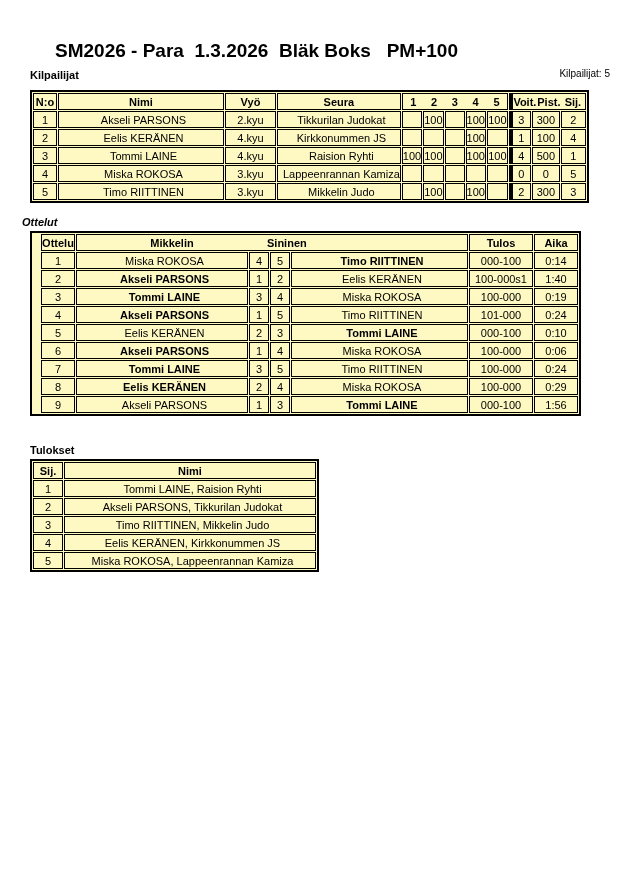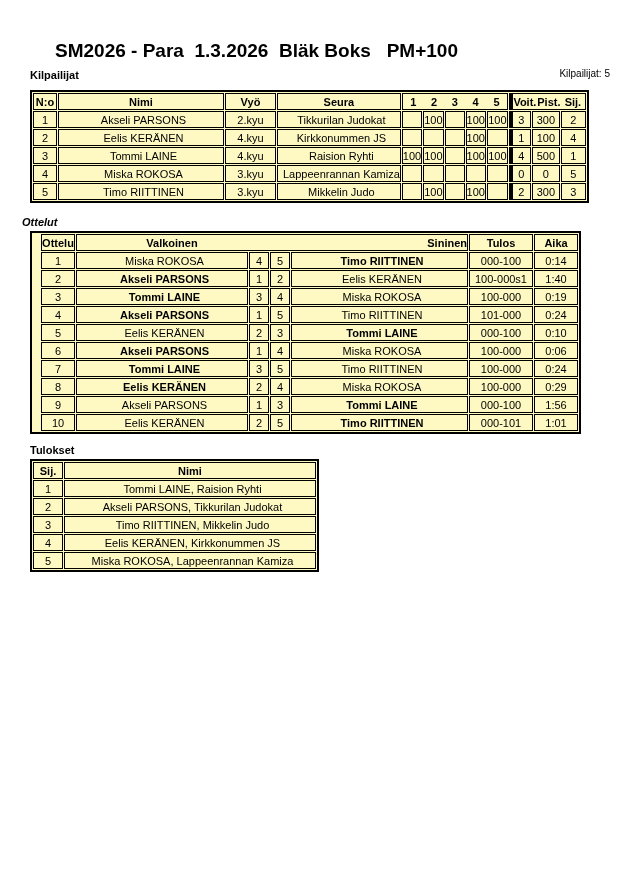--- a/index.html
+++ b/index.html
@@ -34,21 +34,21 @@
     white-space:nowrap;text-align:center;vertical-align:middle;
   }
   th{font-weight:bold;}
   td.l{text-align:center;padding-left:5px;}
   .thick{border-left:4px solid #000000;}
   .bold{font-weight:bold;}
   .spread{display:flex;width:100%;}
   .spread span{flex:1;text-align:center;}
   .wbflex{display:flex;width:100%;}
   .wbflex .wpart{width:190px;text-align:center;}
-  .wbflex .bpart{flex:1;text-align:right;}
+  .wbflex .bpart{flex:1;text-align:left;}
 </style>
 </head>
 <body>
 
 <div class="page-title">SM2026 - Para  1.3.2026  Bläk Boks   PM+100</div>
 <div class="count-label">Kilpailijat: 5</div>
 
 <div class="section-heading" id="kilpailijat-heading">Kilpailijat</div>
 <table id="competitors-table">
   <colgroup>
@@ -172,21 +172,21 @@
       <col style="width:20px">
     <col style="width:177px">
       <col style="width:64px">
       <col style="width:44px">
   </colgroup>
   <thead>
       <tr>
         <th>Ottelu</th>
         <th colspan="4">
           <div class="wbflex">
-            <span class="wpart">Valkoinen</span>
+            <span class="wpart">Mikkelin</span>
             <span class="bpart">Sininen</span>
           </div>
         </th>
         <th>Tulos</th>
         <th>Aika</th>
       </tr>
     </thead>
   <tbody>
       <tr>
         <td>1</td>
@@ -261,29 +261,20 @@
         <td>0:29</td>
       </tr>
       <tr>
         <td>9</td>
         <td class="l">Akseli PARSONS</td>
         <td>1</td>
         <td>3</td>
         <td class="l bold">Tommi LAINE</td>
         <td>000-100</td>
         <td>1:56</td>
-      </tr>
-      <tr>
-        <td>10</td>
-        <td class="l">Eelis KERÄNEN</td>
-        <td>2</td>
-        <td>5</td>
-        <td class="l bold">Timo RIITTINEN</td>
-        <td>000-101</td>
-        <td>1:01</td>
       </tr>
     </tbody>
 </table>
 
 <div class="section-heading" id="tulokset-heading">Tulokset</div>
 <table id="results-table">
   <colgroup>
     <col style="width:30px">
       <col style="width:252px">
   </colgroup>

